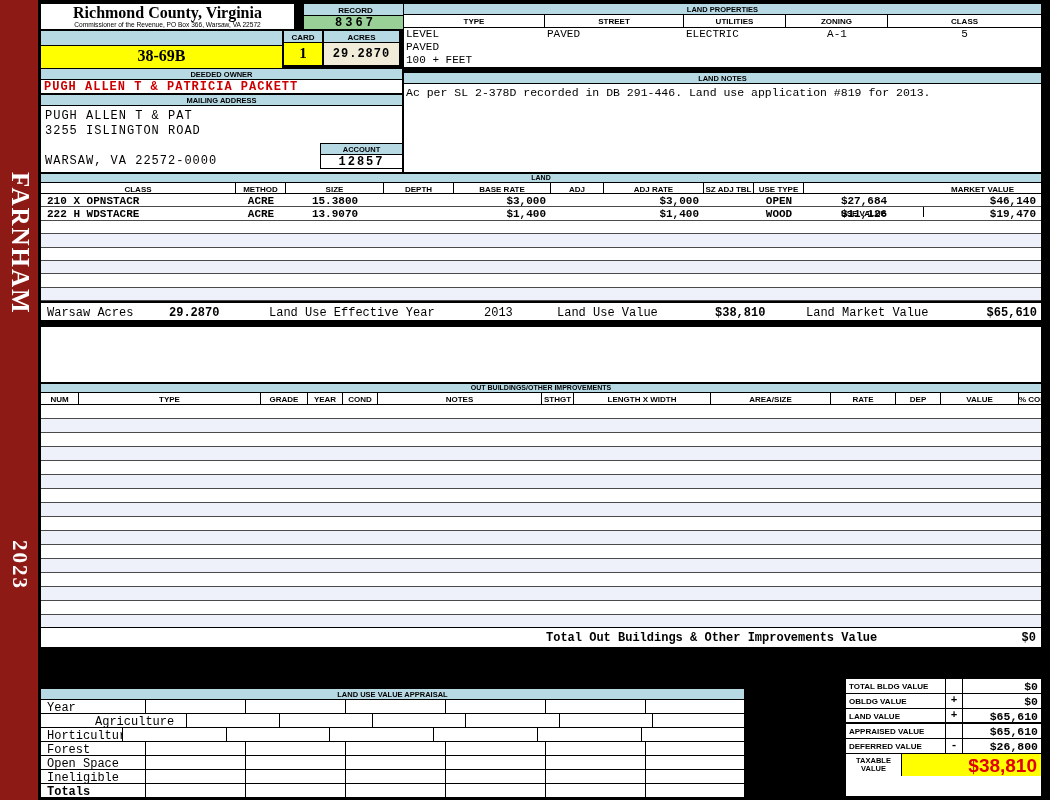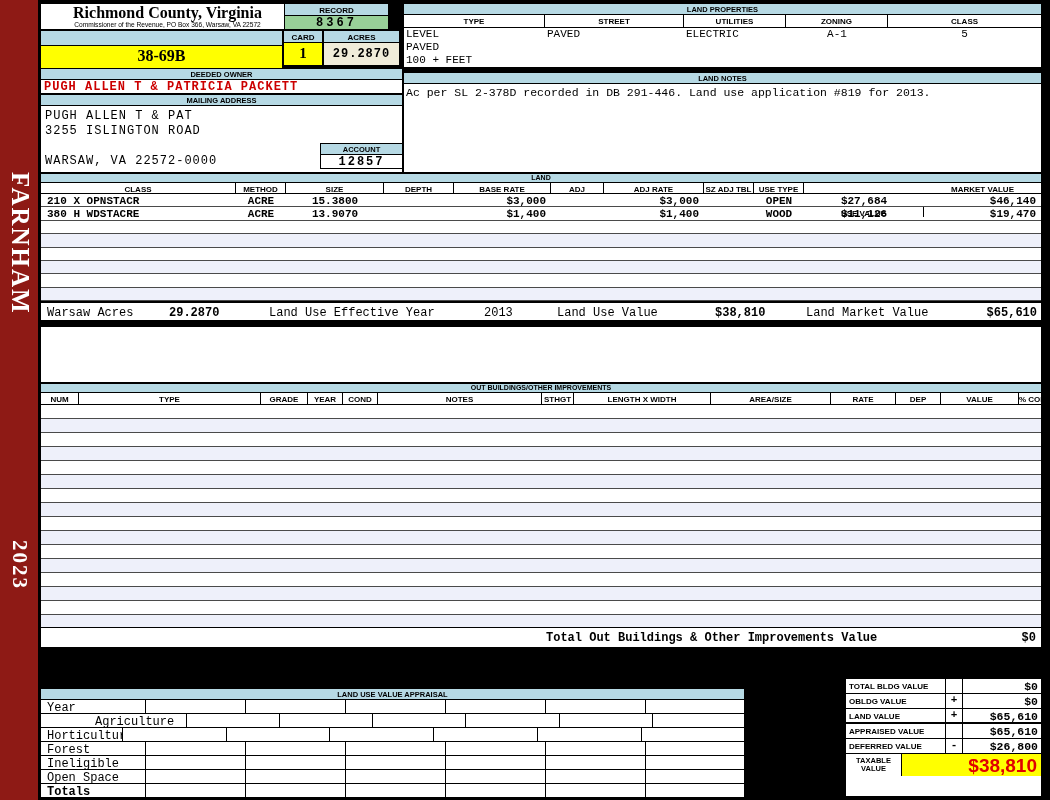--- a/index.html
+++ b/index.html
@@ -36,21 +36,21 @@
 <div class="sidebar">
   <div class="vtext" style="top:172px; left:6px; font-size:25px;">FARNHAM</div>
   <div class="vtext" style="top:540px; left:7px; font-size:21px;">2023</div>
 </div>
 
 <div class="box" style="left:40px; top:3px; width:255px; height:27px;">
   <div style="font:bold 16px 'Liberation Serif',serif; text-align:center; line-height:17px;">Richmond County, Virginia</div>
   <div style="font:6.6px 'Liberation Sans',sans-serif; text-align:center;">Commissioner of the Revenue, PO Box 366, Warsaw, VA 22572</div>
 </div>
 
-<div class="box" style="left:284px; top:3px; width:105px; height:27px;">
+<div class="box" style="left:303px; top:3px; width:105px; height:27px;">
   <div class="bar" style="height:12px; font-size:8px; padding-top:2px;">RECORD</div>
   <div class="mono" style="height:13px; background:#98d098; font-weight:bold; font-size:12px; text-align:center; letter-spacing:3px;">8367</div>
 </div>
 
 <div class="box" style="left:40px; top:30px; width:243px; height:36px;">
   <div class="bar" style="height:12px; font-size:8px; padding-top:14px;">MAP NUMBER</div>
   <div style="height:22px; background:#ffff00; font:bold 16px 'Liberation Serif',serif; text-align:center; padding-top:1px;">38-69B</div>
 </div>
 
 <div class="box" style="left:283px; top:30px; width:40px; height:36px;">
@@ -133,21 +133,21 @@
         <div class="tcell a-c" style="width: 70px;"></div>
         <div class="tcell a-r" style="width: 97px;">$3,000</div>
         <div class="tcell a-c" style="width: 53px;"></div>
         <div class="tcell a-r" style="width: 100px;">$3,000</div>
         <div class="tcell a-c" style="width: 50px;"></div>
         <div class="tcell a-c" style="width: 50px;">OPEN</div>
         <div class="tcell a-c" style="width: 120px;">$27,684</div>
         <div class="tcell a-r" style="width: 117px;">$46,140</div>
       </div>
       <div class="trow" style="height: 13.4px;">
-        <div class="tcell a-l" style="width: 195px;">380 H WDSTACRE</div>
+        <div class="tcell a-l" style="width: 195px;">222 H WDSTACRE</div>
         <div class="tcell a-c" style="width: 50px;">ACRE</div>
         <div class="tcell a-c" style="width: 98px;">13.9070</div>
         <div class="tcell a-c" style="width: 70px;"></div>
         <div class="tcell a-r" style="width: 97px;">$1,400</div>
         <div class="tcell a-c" style="width: 53px;"></div>
         <div class="tcell a-r" style="width: 100px;">$1,400</div>
         <div class="tcell a-c" style="width: 50px;"></div>
         <div class="tcell a-c" style="width: 50px;">WOOD</div>
         <div class="tcell a-c" style="width: 120px;">$11,126</div>
         <div class="tcell a-r" style="width: 117px;">$19,470</div>
@@ -543,30 +543,30 @@
       <div class="trow" style="height: 14px;">
         <div class="tcell a-l" style="width: 105px;">Forest</div>
         <div class="tcell a-l" style="width: 100px;"></div>
         <div class="tcell a-l" style="width: 100px;"></div>
         <div class="tcell a-l" style="width: 100px;"></div>
         <div class="tcell a-l" style="width: 100px;"></div>
         <div class="tcell a-l" style="width: 100px;"></div>
         <div class="tcell a-l" style="width: 98px;"></div>
       </div>
       <div class="trow" style="height: 14px;">
+        <div class="tcell a-l" style="width: 105px;">Open Space</div>
+        <div class="tcell a-l" style="width: 100px;"></div>
+        <div class="tcell a-l" style="width: 100px;"></div>
+        <div class="tcell a-l" style="width: 100px;"></div>
+        <div class="tcell a-l" style="width: 100px;"></div>
+        <div class="tcell a-l" style="width: 100px;"></div>
+        <div class="tcell a-l" style="width: 98px;"></div>
+      </div>
+      <div class="trow" style="height: 14px;">
         <div class="tcell a-l" style="width: 105px;">Ineligible</div>
-        <div class="tcell a-l" style="width: 100px;"></div>
-        <div class="tcell a-l" style="width: 100px;"></div>
-        <div class="tcell a-l" style="width: 100px;"></div>
-        <div class="tcell a-l" style="width: 100px;"></div>
-        <div class="tcell a-l" style="width: 100px;"></div>
-        <div class="tcell a-l" style="width: 98px;"></div>
-      </div>
-      <div class="trow" style="height: 14px;">
-        <div class="tcell a-l" style="width: 105px;">Open Space</div>
         <div class="tcell a-l" style="width: 100px;"></div>
         <div class="tcell a-l" style="width: 100px;"></div>
         <div class="tcell a-l" style="width: 100px;"></div>
         <div class="tcell a-l" style="width: 100px;"></div>
         <div class="tcell a-l" style="width: 100px;"></div>
         <div class="tcell a-l" style="width: 98px;"></div>
       </div>
       <div class="trow" style="height: 14px;">
         <div class="tcell a-l" style="width: 105px;">Totals</div>
         <div class="tcell a-l" style="width: 100px;"></div>

